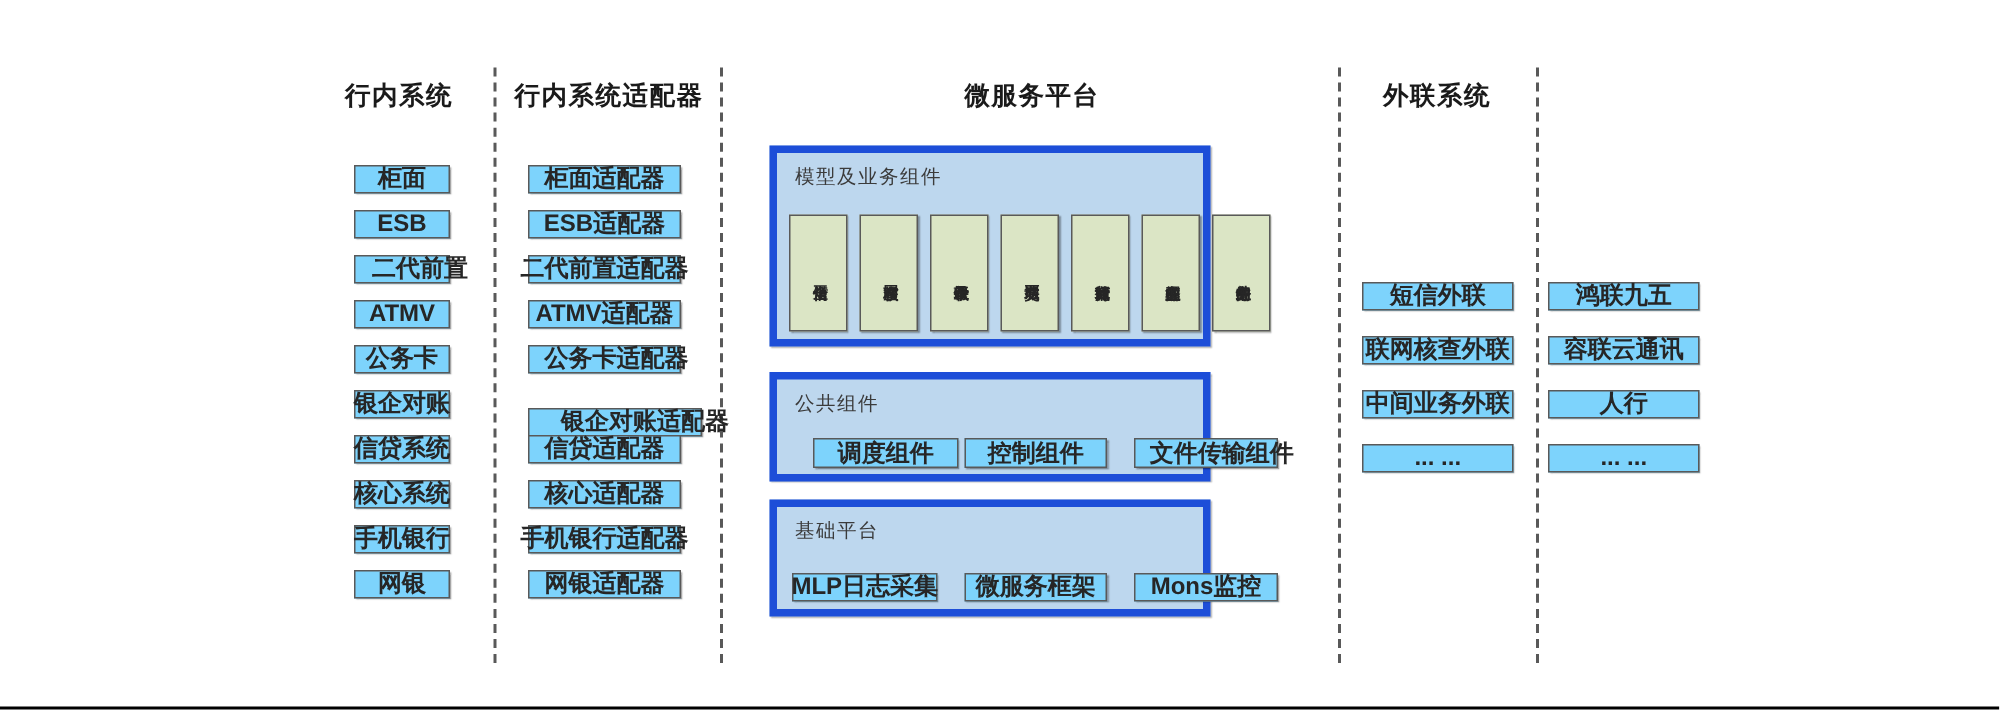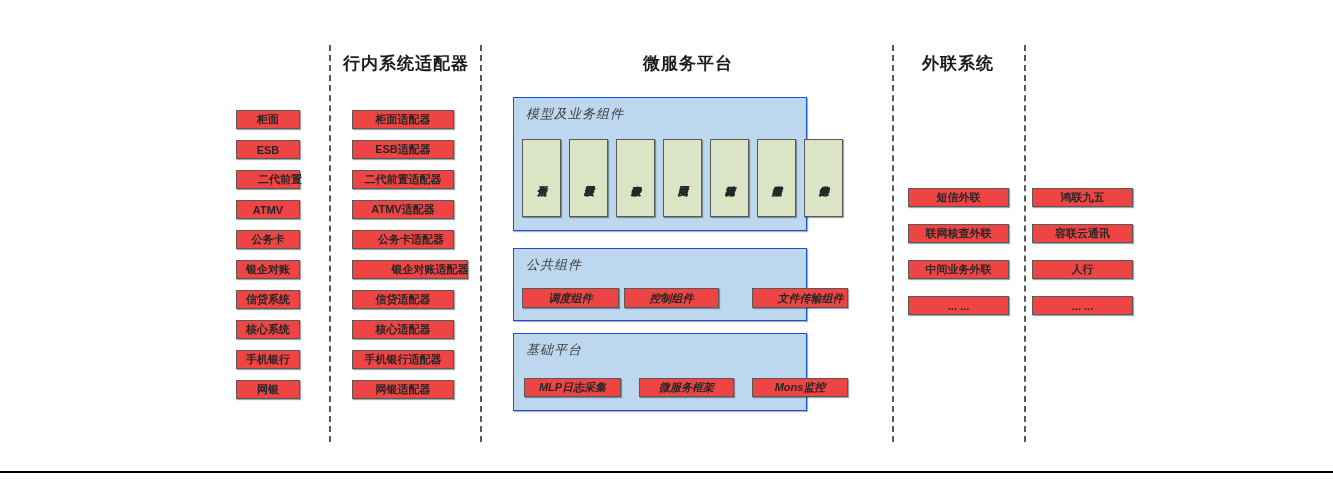--- a/index.html
+++ b/index.html
@@ -18,41 +18,40 @@
     font-size: 17px;
     font-weight: bold;
     color: #1a1a1a;
     text-align: center;
     letter-spacing: 1px;
     white-space: nowrap;
   }
   .gbox {
     position: absolute;
     box-sizing: border-box;
-    background: #ef4444;
+    background: #7dd3fc;
     border: 1px solid #595959;
     box-shadow: 1px 1px 1px rgba(0,0,0,0.35);
     color: #262626;
-    font-size: 11px;
+    font-size: 16px;
     font-weight: bold;
     display: flex;
     align-items: center;
     justify-content: center;
     height: 19px;
     white-space: nowrap;
   }
   .panel {
     position: absolute;
     box-sizing: border-box;
     left: 513px;
     width: 294px;
     background: #bdd7ee;
-    border: 1px solid #1d4ed8;
+    border: 5px solid #1d4ed8;
     box-shadow: 1px 1px 1px rgba(0,0,0,0.3);
-    font-style: italic;
   }
   .panel-title {
     position: absolute;
     left: 12px;
     top: 7px;
     font-size: 13px;
     color: #3b3b3b;
     letter-spacing: 1px;
   }
   .vbox {
@@ -88,20 +87,21 @@
     width: 1333px;
     height: 2px;
     background: #000000;
   }
 </style>
 </head>
 <body>
 
 <div class="canvas">
 
+  <div class="col-title" style="left:204px;width:124px;">行内系统</div>
   <div class="col-title" style="left:326px;width:160px;">行内系统适配器</div>
   <div class="col-title" style="left:608px;width:160px;">微服务平台</div>
   <div class="col-title" style="left:878px;width:160px;">外联系统</div>
 
   <div class="sep" style="left:329px;"></div>
   <div class="sep" style="left:480px;"></div>
   <div class="sep" style="left:892px;"></div>
   <div class="sep" style="left:1024px;"></div>
 
   <div>
@@ -116,42 +116,42 @@
     <div class="gbox" style="left:236px;top:350px;width:64px;">手机银行</div>
     <div class="gbox" style="left:236px;top:380px;width:64px;">网银</div>
   </div>
 
   <div>
     <div class="gbox" style="left:352px;top:110px;width:102px;">柜面适配器</div>
     <div class="gbox" style="left:352px;top:140px;width:102px;">ESB适配器</div>
     <div class="gbox" style="left:352px;top:170px;width:102px;">二代前置适配器</div>
     <div class="gbox" style="left:352px;top:200px;width:102px;">ATMV适配器</div>
     <div class="gbox" style="left:352px;top:230px;width:102px;padding-left:16px;">公务卡适配器</div>
-    <div class="gbox" style="left:352px;top:260px;width:116px;padding-left:40px;">银企对账适配器</div>
+    <div class="gbox" style="left:352px;top:272px;width:116px;padding-left:40px;">银企对账适配器</div>
     <div class="gbox" style="left:352px;top:290px;width:102px;">信贷适配器</div>
     <div class="gbox" style="left:352px;top:320px;width:102px;">核心适配器</div>
     <div class="gbox" style="left:352px;top:350px;width:102px;">手机银行适配器</div>
     <div class="gbox" style="left:352px;top:380px;width:102px;">网银适配器</div>
   </div>
 
   <div class="panel" style="top:97px;height:134px;">
     <div class="panel-title">模型及业务组件</div>
     <div class="vbox" style="left:8px;">短信平台</div>
     <div class="vbox" style="left:55px;">联网核查</div>
     <div class="vbox" style="left:102px;">银联及银行卡</div>
     <div class="vbox" style="left:149px;">同城票交</div>
     <div class="vbox" style="left:196px;">城商行清算</div>
     <div class="vbox" style="left:243px;">中间业务模型</div>
     <div class="vbox" style="left:290px;">中间业务组件</div>
   </div>
 
   <div class="panel" style="top:248px;height:73px;">
     <div class="panel-title">公共组件</div>
-    <div class="gbox" style="left:8px;top:39px;width:97px;height:20px;">调度组件</div>
-    <div class="gbox" style="left:110px;top:39px;width:95px;height:20px;">控制组件</div>
+    <div class="gbox" style="left:24px;top:39px;width:97px;height:20px;">调度组件</div>
+    <div class="gbox" style="left:125px;top:39px;width:95px;height:20px;">控制组件</div>
     <div class="gbox" style="left:238px;top:39px;width:96px;height:20px;padding-left:21px;">文件传输组件</div>
   </div>
 
   <div class="panel" style="top:333px;height:78px;">
     <div class="panel-title">基础平台</div>
     <div class="gbox" style="left:10px;top:44px;width:97px;">MLP日志采集</div>
     <div class="gbox" style="left:125px;top:44px;width:95px;">微服务框架</div>
     <div class="gbox" style="left:238px;top:44px;width:96px;">Mons监控</div>
   </div>
 

